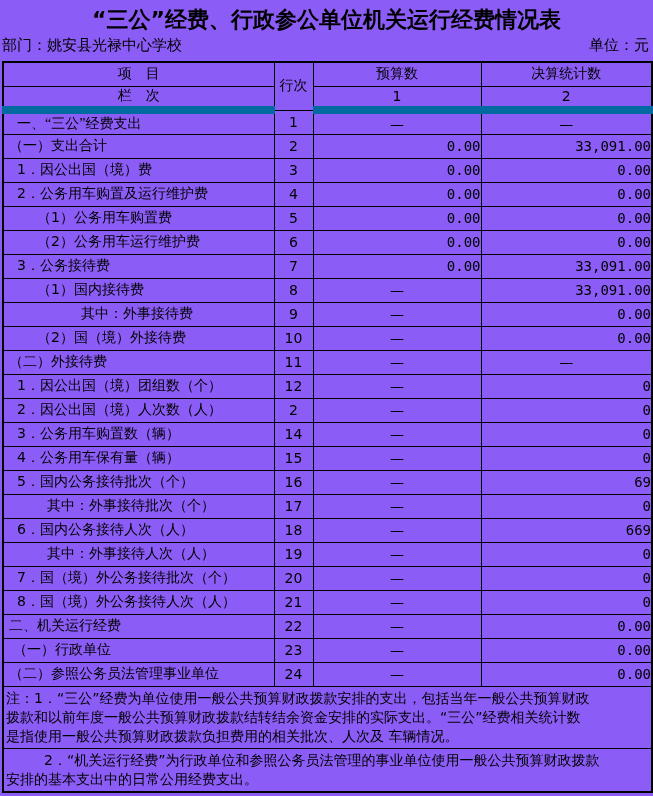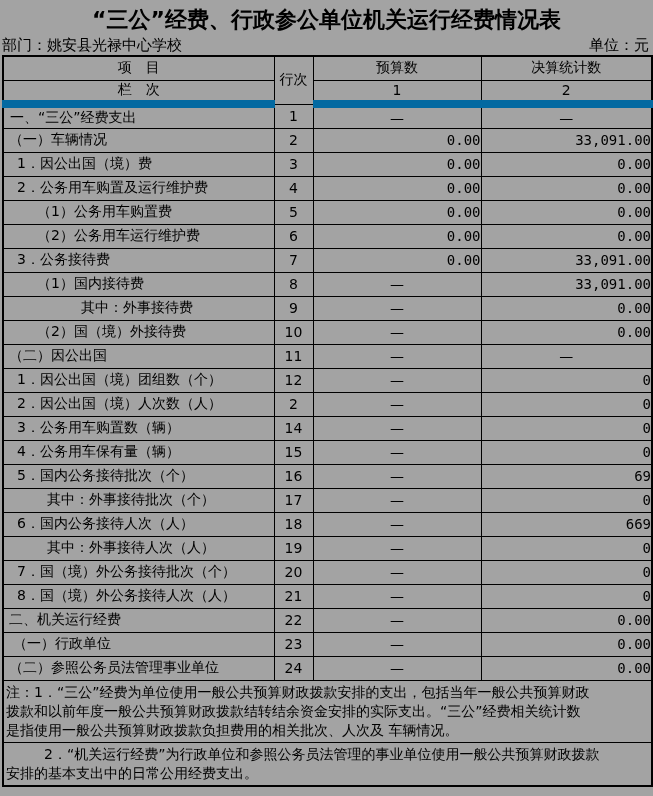--- a/index.html
+++ b/index.html
@@ -6,42 +6,42 @@
   html, body { background: #ffffff; }
   body {
     width: 653px;
     font-family: "DejaVu Sans", sans-serif;
     color: #000000;
   }
   .page {
     width: 653px;
     height: 796px;
     overflow: hidden;
-    background: #a3a3a3;
+    background: #8b5cf6;
   }
   .title {
     text-align: center;
     font-size: 22px;
     font-weight: bold;
     padding-top: 5px;
     white-space: nowrap;
   }
   .form-no {
     text-align: right;
     font-size: 15px;
     padding-right: 4px;
     margin-top: 3px;
   }
   .meta-row {
     display: flex;
     justify-content: space-between;
     font-size: 15px;
     padding: 0 4px 0 2px;
     margin-top: 1px;
-    margin-bottom: 0;
+    margin-bottom: 6px;
   }
   table.report {
     border-collapse: collapse;
     table-layout: fixed;
     width: 649px;
     margin-left: 2px;
     border: 2px solid #000;
   }
   table.report td {
     border: 1px solid #000;
@@ -97,27 +97,27 @@
         <td>决算统计数</td>
       </tr>
       <tr class="h2">
         <td>栏　次</td>
         <td>1</td>
         <td>2</td>
       </tr>
     </thead>
     <tbody>
         <tr>
-          <td class="label" style="padding-left: 6px;">一、“三公”经费支出</td>
+          <td class="label" style="padding-left: 13px; font-family: Liberation Serif, serif;">一、“三公”经费支出</td>
           <td class="line">1</td>
           <td class="dash">—</td>
           <td class="dash">—</td>
         </tr>
         <tr>
-          <td class="label" style="padding-left: 5px;">（一）车辆情况</td>
+          <td class="label" style="padding-left: 5px;">（一）支出合计</td>
           <td class="line">2</td>
           <td class="num">0.00</td>
           <td class="num">33,091.00</td>
         </tr>
         <tr>
           <td class="label" style="padding-left: 13px;">1．因公出国（境）费</td>
           <td class="line">3</td>
           <td class="num">0.00</td>
           <td class="num">0.00</td>
         </tr>
@@ -157,21 +157,21 @@
           <td class="dash">—</td>
           <td class="num">0.00</td>
         </tr>
         <tr>
           <td class="label" style="padding-left: 33px;">（2）国（境）外接待费</td>
           <td class="line">10</td>
           <td class="dash">—</td>
           <td class="num">0.00</td>
         </tr>
         <tr>
-          <td class="label" style="padding-left: 5px;">（二）因公出国</td>
+          <td class="label" style="padding-left: 5px;">（二）外接待费</td>
           <td class="line">11</td>
           <td class="dash">—</td>
           <td class="dash">—</td>
         </tr>
         <tr>
           <td class="label" style="padding-left: 13px;">1．因公出国（境）团组数（个）</td>
           <td class="line">12</td>
           <td class="dash">—</td>
           <td class="num">0</td>
         </tr>

